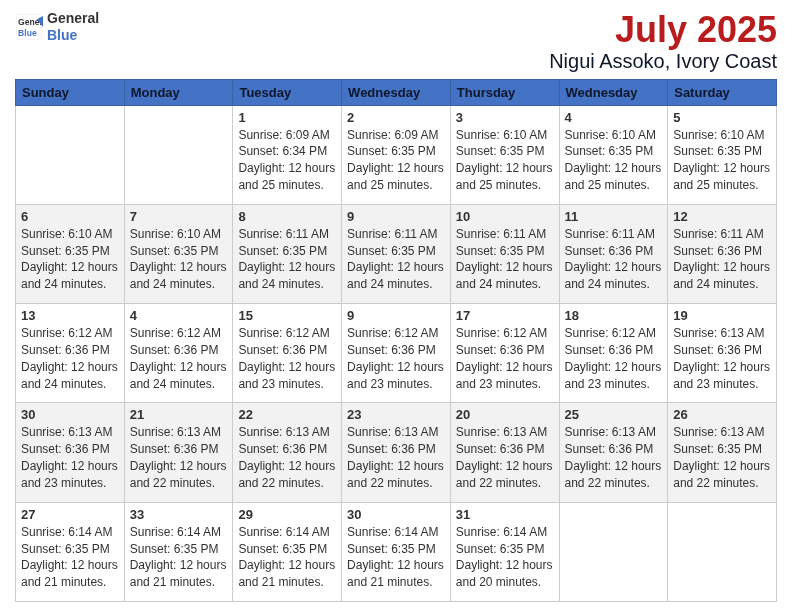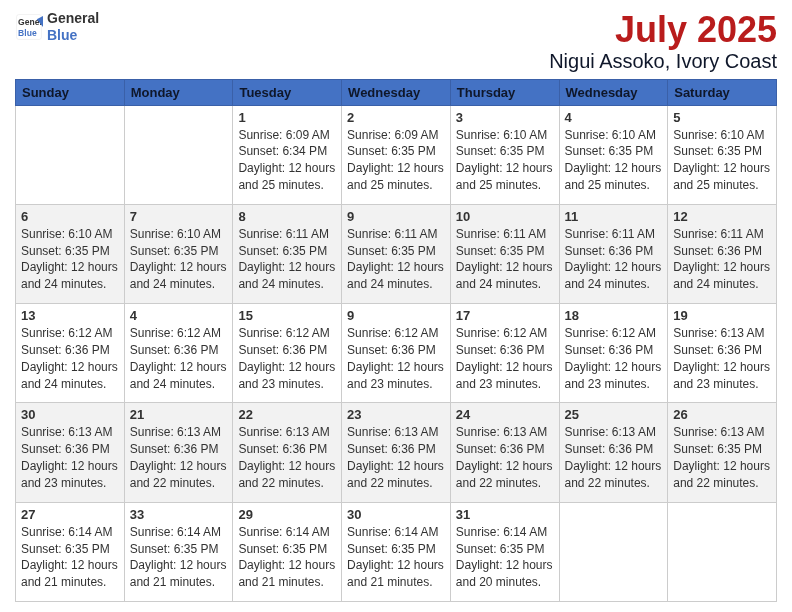--- a/index.html
+++ b/index.html
@@ -298,21 +298,21 @@
 and 22 minutes.</div>
           </td>
           <td>
             <span class="day-num">23</span>
             <div class="day-info" style="white-space: pre-line;">Sunrise: 6:13 AM
 Sunset: 6:36 PM
 Daylight: 12 hours
 and 22 minutes.</div>
           </td>
           <td>
-            <span class="day-num">24</span>
+            <span class="day-num">20</span>
             <div class="day-info" style="white-space: pre-line;">Sunrise: 6:13 AM
 Sunset: 6:36 PM
 Daylight: 12 hours
 and 22 minutes.</div>
           </td>
           <td>
             <span class="day-num">25</span>
             <div class="day-info" style="white-space: pre-line;">Sunrise: 6:13 AM
 Sunset: 6:36 PM
 Daylight: 12 hours

